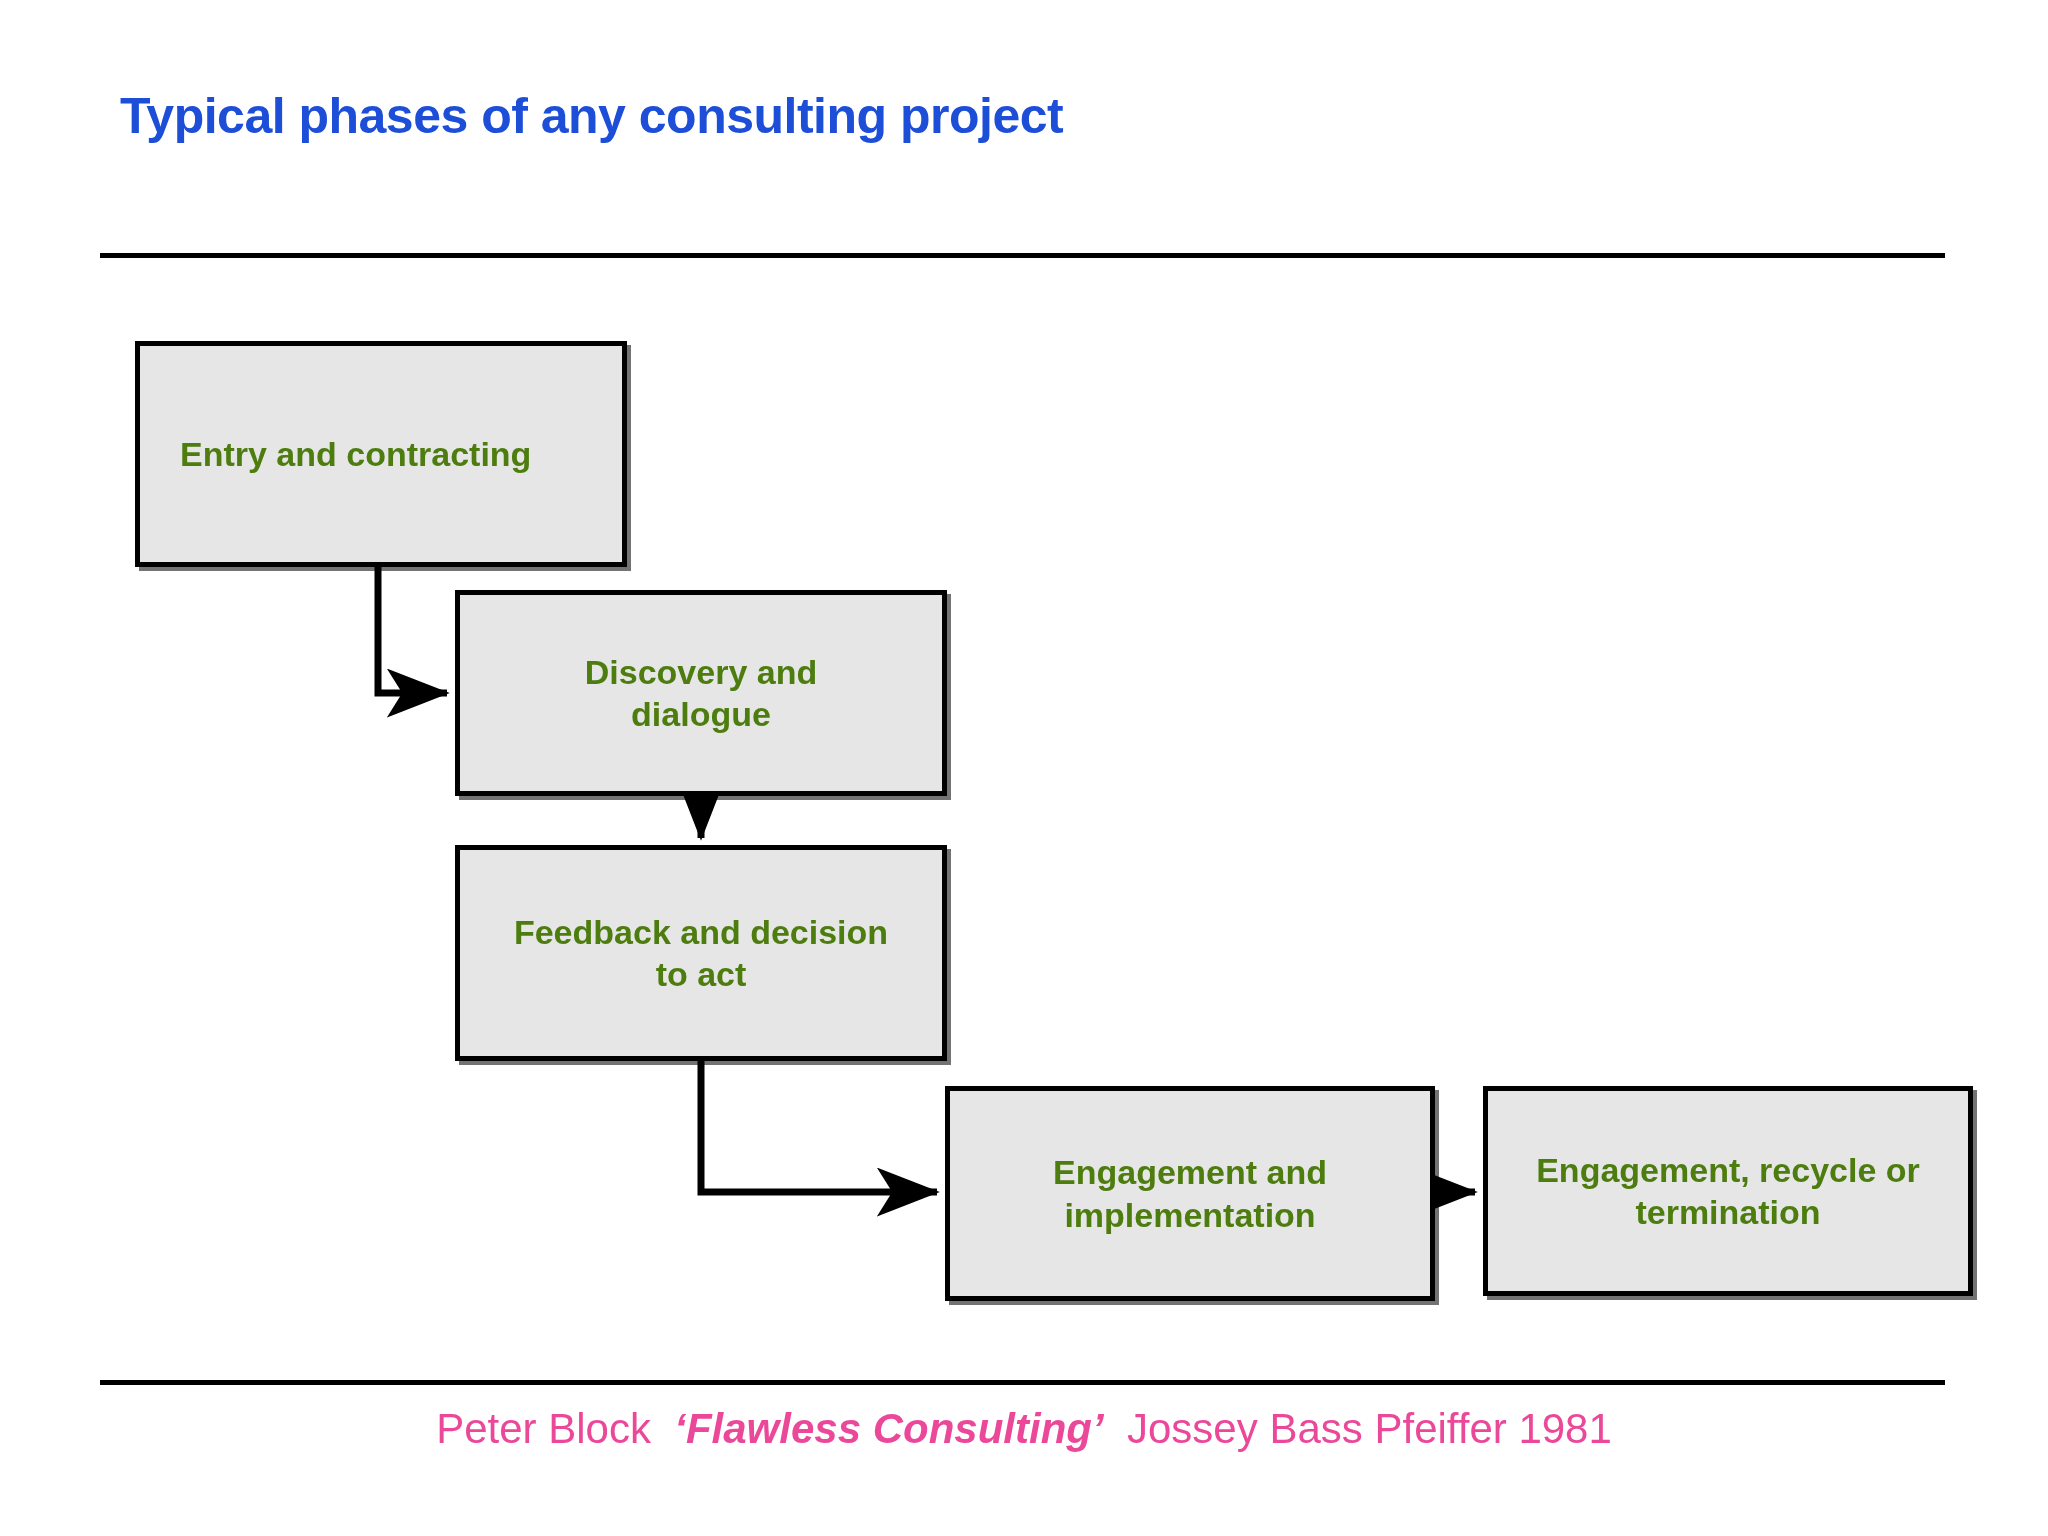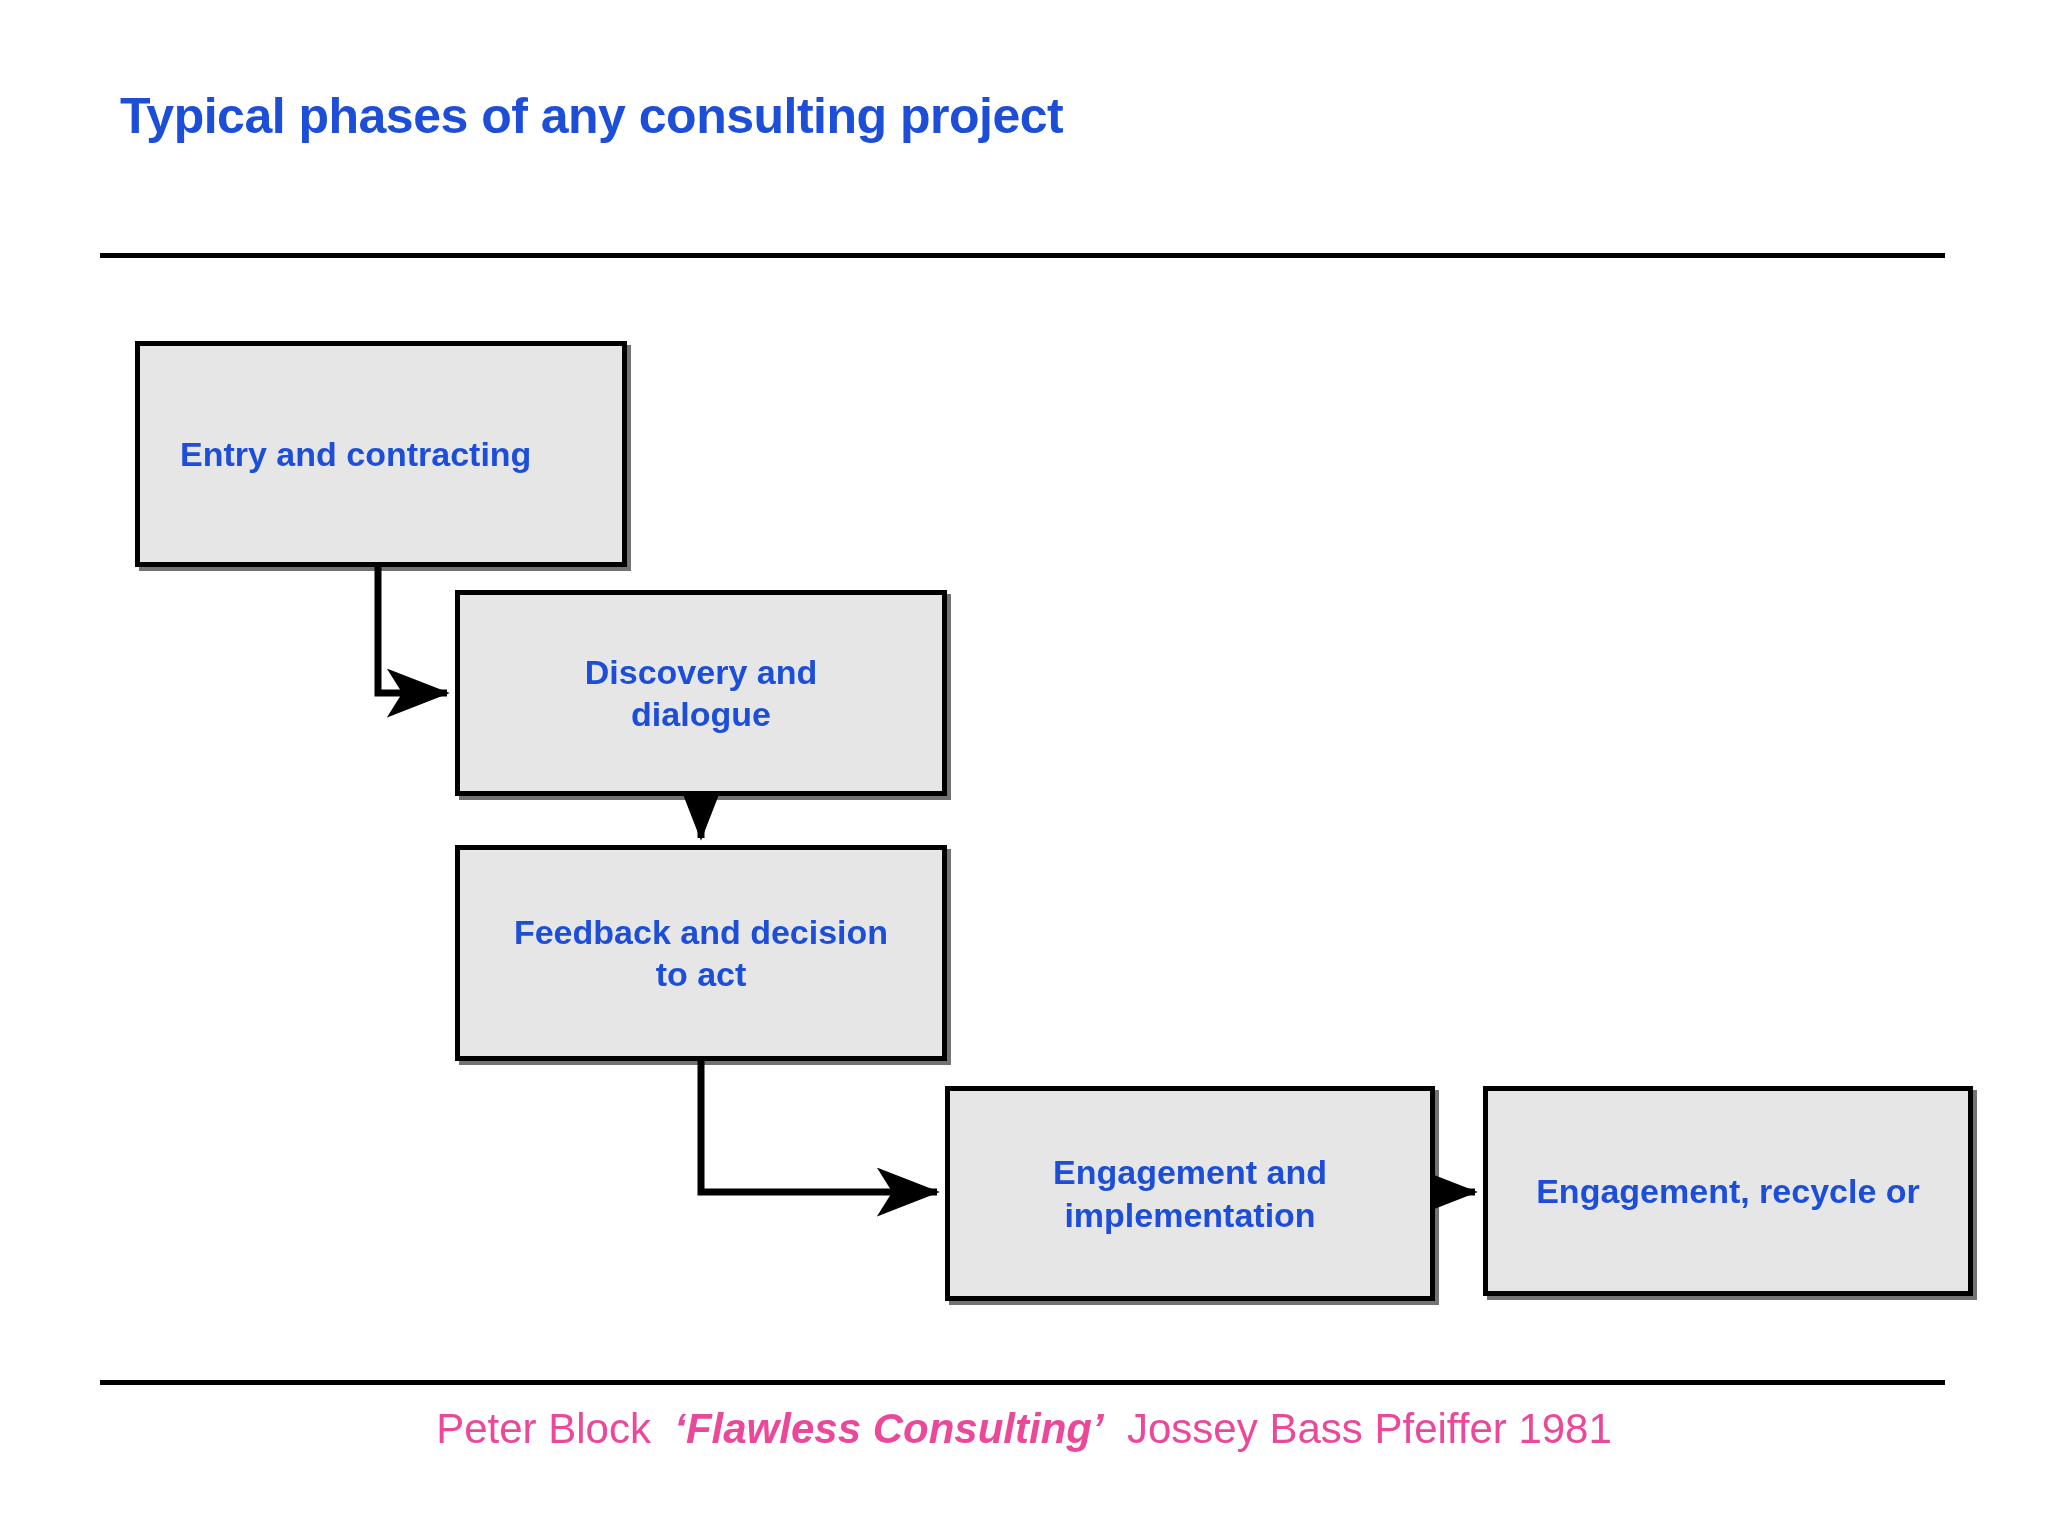--- a/index.html
+++ b/index.html
@@ -47,21 +47,21 @@
     background: #e6e6e6;
     border: 5px solid #000000;
     box-sizing: border-box;
     box-shadow: 4px 4px 0 rgba(0,0,0,0.55);
     display: flex;
     align-items: center;
     justify-content: center;
     text-align: center;
     font-size: 34px;
     font-weight: bold;
-    color: #1d4ed8;
+    color: #4d7c0f;
     line-height: 1.25;
     padding: 6px 26px;
   }
   .phase-box .box-label { display: block; }
 
   #box-entry        { left: 135px;  top: 341px;  width: 492px; height: 226px; }
   #box-discovery    { left: 455px;  top: 590px;  width: 492px; height: 206px; }
   #box-feedback     { left: 455px;  top: 845px;  width: 492px; height: 216px; }
   #box-engagement   { left: 945px;  top: 1086px; width: 490px; height: 215px; }
   #box-extension    { left: 1483px; top: 1086px; width: 490px; height: 210px; }
@@ -141,20 +141,21 @@
   <div class="phase-box" id="box-feedback">
     <span>
       <span class="box-label">Feedback and decision</span>
       <span class="box-label">to act</span>
     </span>
   </div>
 
   <div class="phase-box" id="box-extension">
     <span>
       <span class="box-label">Engagement, recycle or</span>
+      <span class="box-label">termination</span>
     </span>
   </div>
 
   <div class="rule" id="rule-bottom"></div>
 
   <div id="footer-citation">
     <span class="cite-author">Peter Block</span><span>&nbsp;&nbsp;</span><span class="cite-title">‘Flawless Consulting’</span><span>&nbsp;&nbsp;</span><span class="cite-pub">Jossey Bass Pfeiffer 1981</span>
   </div>
 
 </div>

